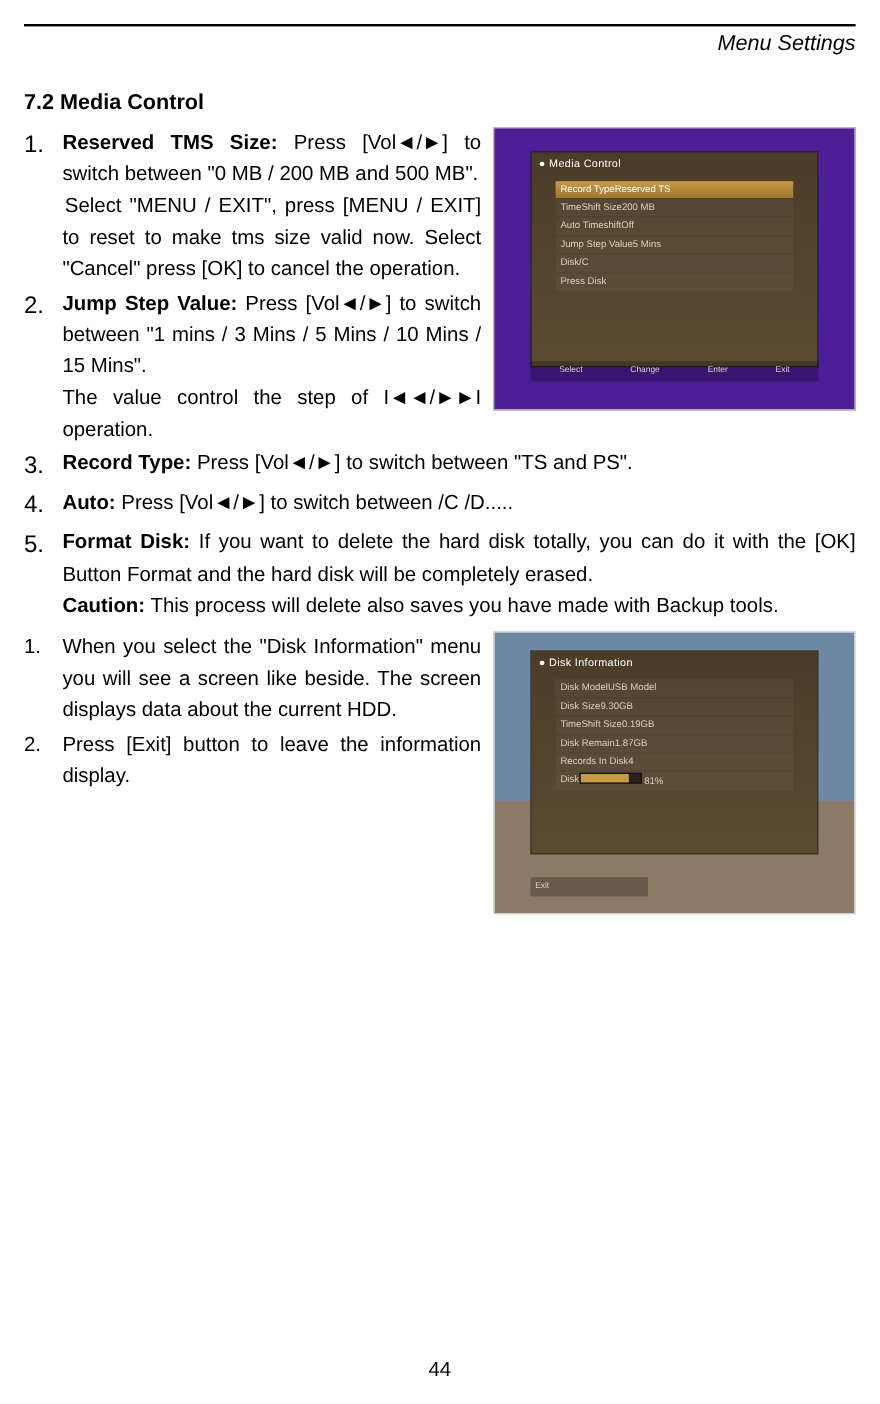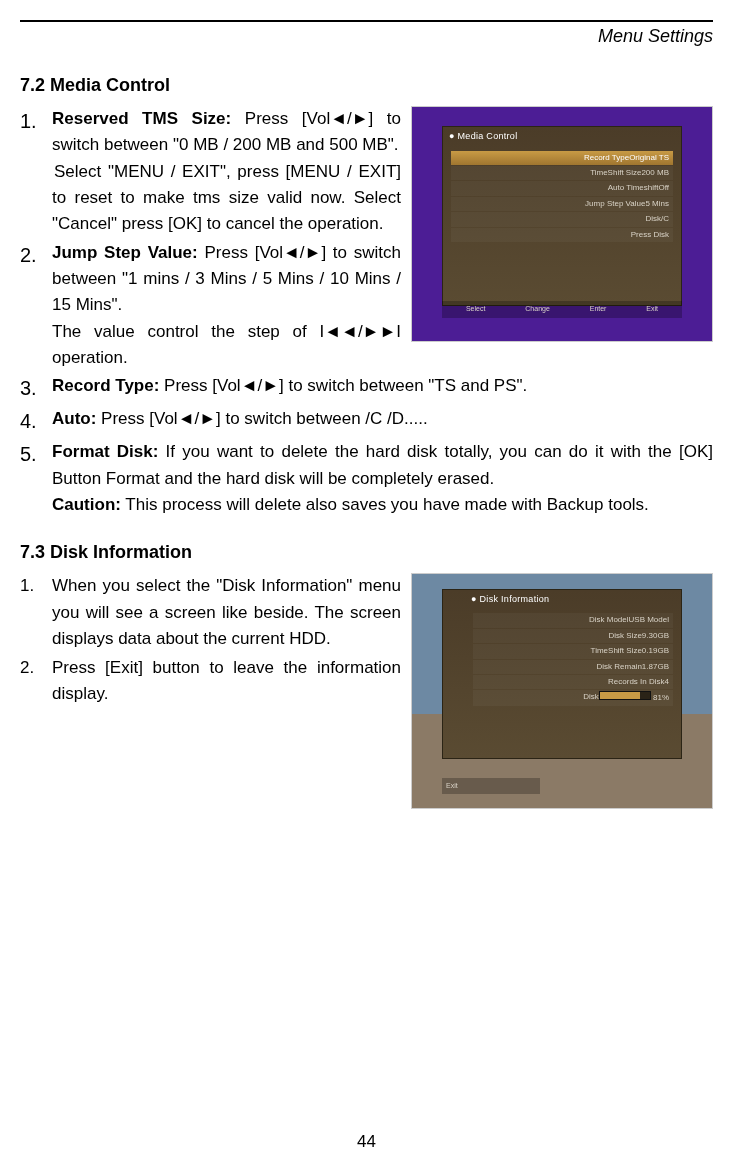--- a/index.html
+++ b/index.html
@@ -57,26 +57,26 @@
   }
   .tv-title {
     color: #fff;
     font-size: 9px;
     padding: 3px 6px;
     letter-spacing: 0.3px;
   }
   .tv-rows { padding: 3px 8px; }
   .tv-row {
     display: flex;
-    justify-content: flex-end;
+    justify-content: flex-start;
     font-size: 8px;
     color: #d8d2c6;
     padding: 1px 4px;
     background: rgba(255,255,255,0.04);
-    margin: 1px 0;
+    margin: 1px 12px;
   }
   .tv-row.sel {
     background: linear-gradient(#c89a45, #a07630);
     color: #fff;
   }
   .tv-footer {
     position: absolute;
     bottom: 10%;
     left: 10%; right: 10%;
     display: flex;
@@ -97,21 +97,20 @@
     position: relative;
   }
   .photo-panel {
     position: absolute;
     top: 6%;
     left: 10%;
     right: 10%;
     height: 72%;
     background: linear-gradient(#4b3c28, #5a4b32);
     border: 1px solid #2b2415;
-    padding-left: 22px;
   }
   .prog-bg { position: relative; width: 50px; height: 7px; background: #2a2317; display: inline-block; border: 1px solid #111; }
   .prog-fg { position: absolute; top:0; left:0; bottom:0; width: 81%; background: #c89a45; }
   ol.num-list {
     list-style: none;
     padding-left: 0;
     margin: 6px 0 0 0;
   }
   ol.num-list > li {
     display: flex;
@@ -153,21 +152,21 @@
   <div class="section-heading">7.2  Media Control</div>
 
   <div class="content-block">
 
     <div class="float-img">
       <div class="tv-panel">
         <div class="tv-title">● <span>Media Control</span></div>
         <div class="tv-rows">
           <div class="tv-row sel">
               <span>Record Type</span>
-              <span>Original TS</span>
+              <span>Reserved TS</span>
             </div>
           <div class="tv-row">
               <span>TimeShift Size</span>
               <span>200 MB</span>
             </div>
           <div class="tv-row">
               <span>Auto Timeshift</span>
               <span>Off</span>
             </div>
           <div class="tv-row">
@@ -223,21 +222,20 @@
         <span class="num">5.</span>
         <span class="body">
           <span class="bold">Format Disk:</span><span> If you want to delete the hard disk totally, you can do it with the [OK] Button Format and the hard disk will be completely erased.</span><br>
           <span class="bold">Caution:</span><span> This process will delete also saves you have made with Backup tools.</span>
         </span>
       </li>
     </ol>
     <div class="clear"></div>
   </div>
 
-  <div class="section-heading" style="margin-top:22px">7.3  Disk Information</div>
 
   <div class="content-block">
 
     <div class="float-img2">
       <div class="photo-panel">
         <div class="tv-title">● <span>Disk Information</span></div>
         <div class="tv-rows">
           <div class="tv-row">
               <span>Disk Model</span>
               <span>USB Model</span>

